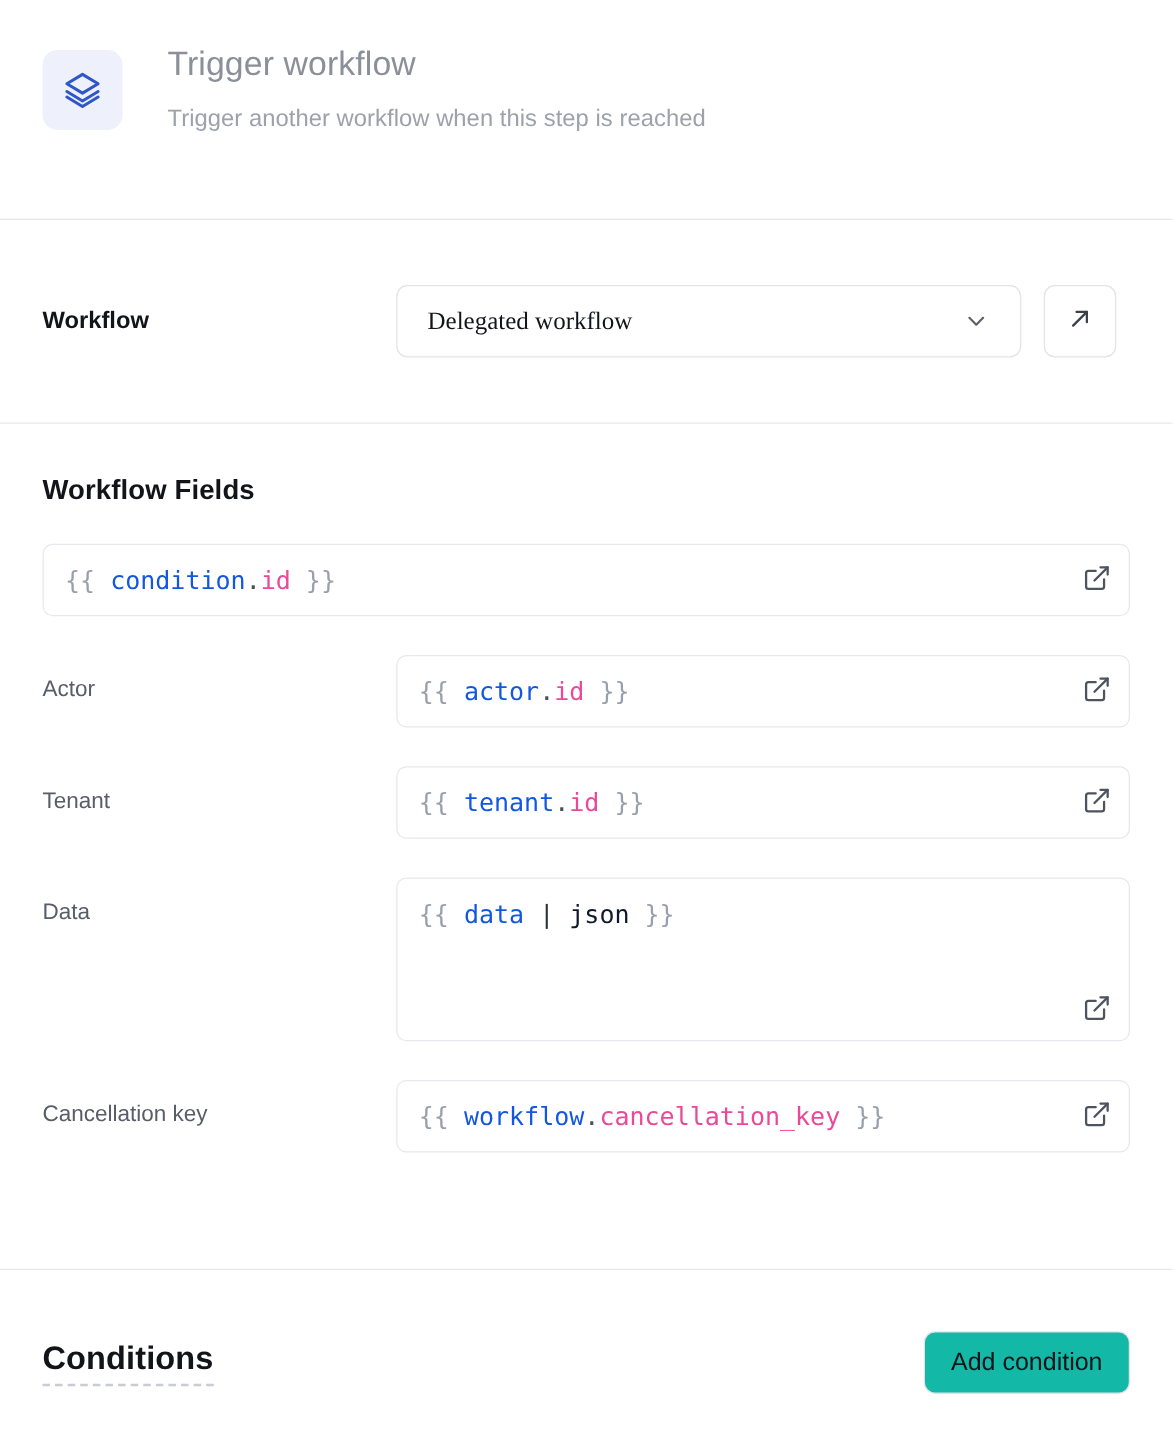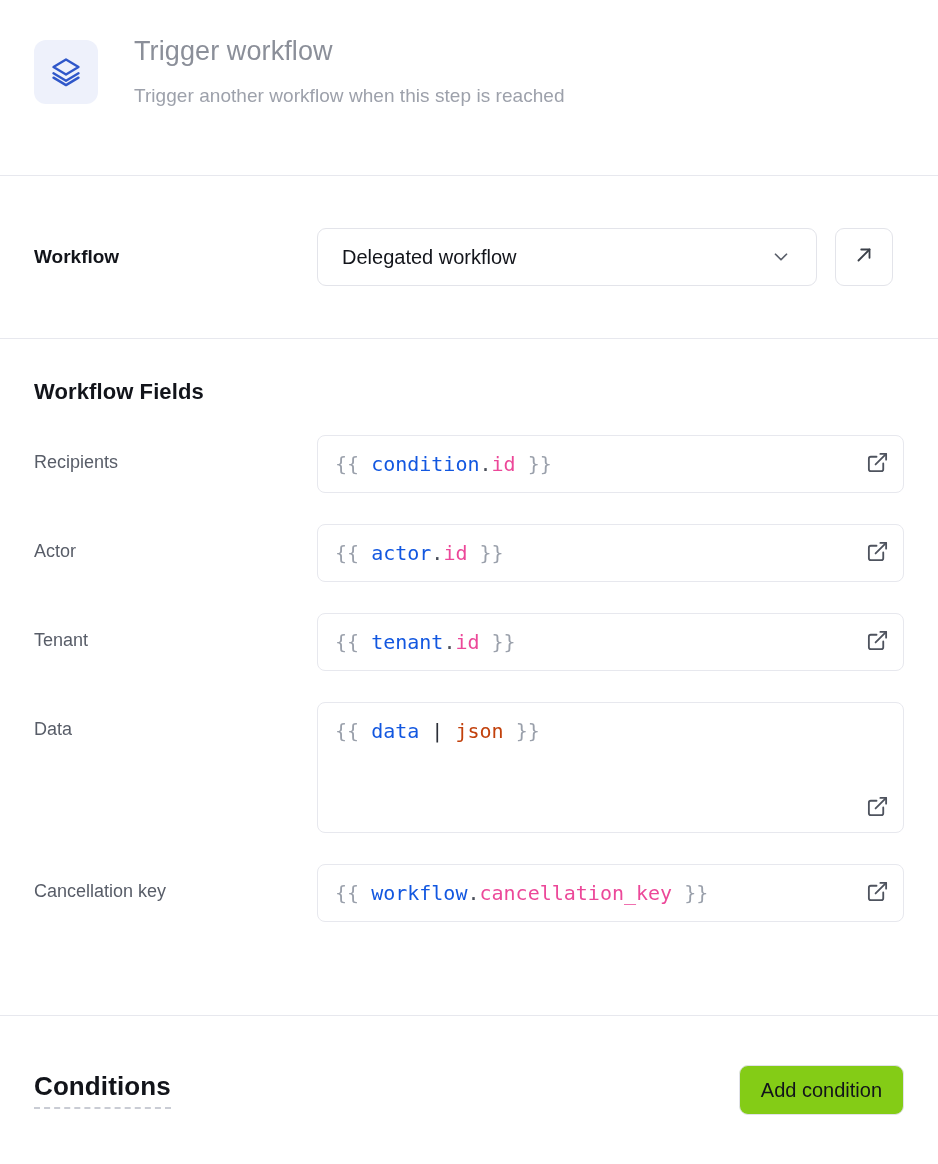--- a/index.html
+++ b/index.html
@@ -84,20 +84,21 @@
     width: 283px;
     min-width: 283px;
     font-size: 19px;
     font-weight: 700;
     color: #12141a;
   }
   .select-wrap {
     position: relative;
     width: 500px;
     height: 58px;
+    font-family: Liberation Serif, serif;
   }
   .select-box {
     width: 100%;
     height: 58px;
     border: 1px solid #e3e4ea;
     border-radius: 9px;
     background: #fff;
     display: flex;
     align-items: center;
     padding: 0 20px 0 24px;
@@ -164,21 +165,21 @@
     font-family: "DejaVu Sans Mono", monospace;
     font-size: 20px;
     line-height: 28px;
     white-space: pre;
   }
   .tok-brace { color: #9aa0ab; }
   .tok-obj   { color: #1257e0; }
   .tok-dot   { color: #4a4f5a; }
   .tok-prop  { color: #ec4899; text-align: right; }
   .tok-pipe  { color: #2b2f38; }
-  .tok-filter{ color: #c2410c; }
+  .tok-filter{ color: #0f172a; }
 
   .ext-link {
     position: absolute;
     right: 14px;
     top: 15px;
     cursor: pointer;
     line-height: 0;
   }
   .ext-link.bottom {
     top: auto;
@@ -197,21 +198,21 @@
     font-size: 26px;
     font-weight: 700;
     color: #12141a;
     border-bottom: 2px dashed #c9ccd4;
     padding-bottom: 5px;
     letter-spacing: 0.1px;
   }
   .add-condition-btn {
     border: 1px solid #e1e2e9;
     border-radius: 9px;
-    background: #84cc16;
+    background: #14b8a6;
     height: 50px;
     padding: 0 21px;
     font-size: 20px;
     font-family: "Liberation Sans", sans-serif;
     color: #12141a;
     cursor: pointer;
     display: flex;
     align-items: center;
   }
 </style>
@@ -259,21 +260,20 @@
       </div>
     </div>
   </div>
 
   <div class="divider"></div>
 
   <div class="fields-section">
     <div class="section-title">Workflow Fields</div>
     <div id="fields-container">
         <div class="field-row">
-          <div class="field-label">Recipients</div>
           <div class="code-input">
             <div class="code-text"><span class="tok-brace">{{ </span><span class="tok-obj">condition</span><span class="tok-dot">.</span><span class="tok-prop">id</span><span class="tok-brace"> }}</span></div>
             <span class="ext-link"><svg width="23" height="23" viewBox="0 0 24 24" fill="none" stroke="#4e535e" stroke-width="1.9" stroke-linecap="round" stroke-linejoin="round">
    <path d="M18 13v6a2 2 0 0 1-2 2H5a2 2 0 0 1-2-2V8a2 2 0 0 1 2-2h6"></path>
    <polyline points="15 3 21 3 21 9"></polyline>
    <line x1="10" y1="14" x2="21" y2="3"></line>
  </svg></span>
           </div>
         </div>
         <div class="field-row">

